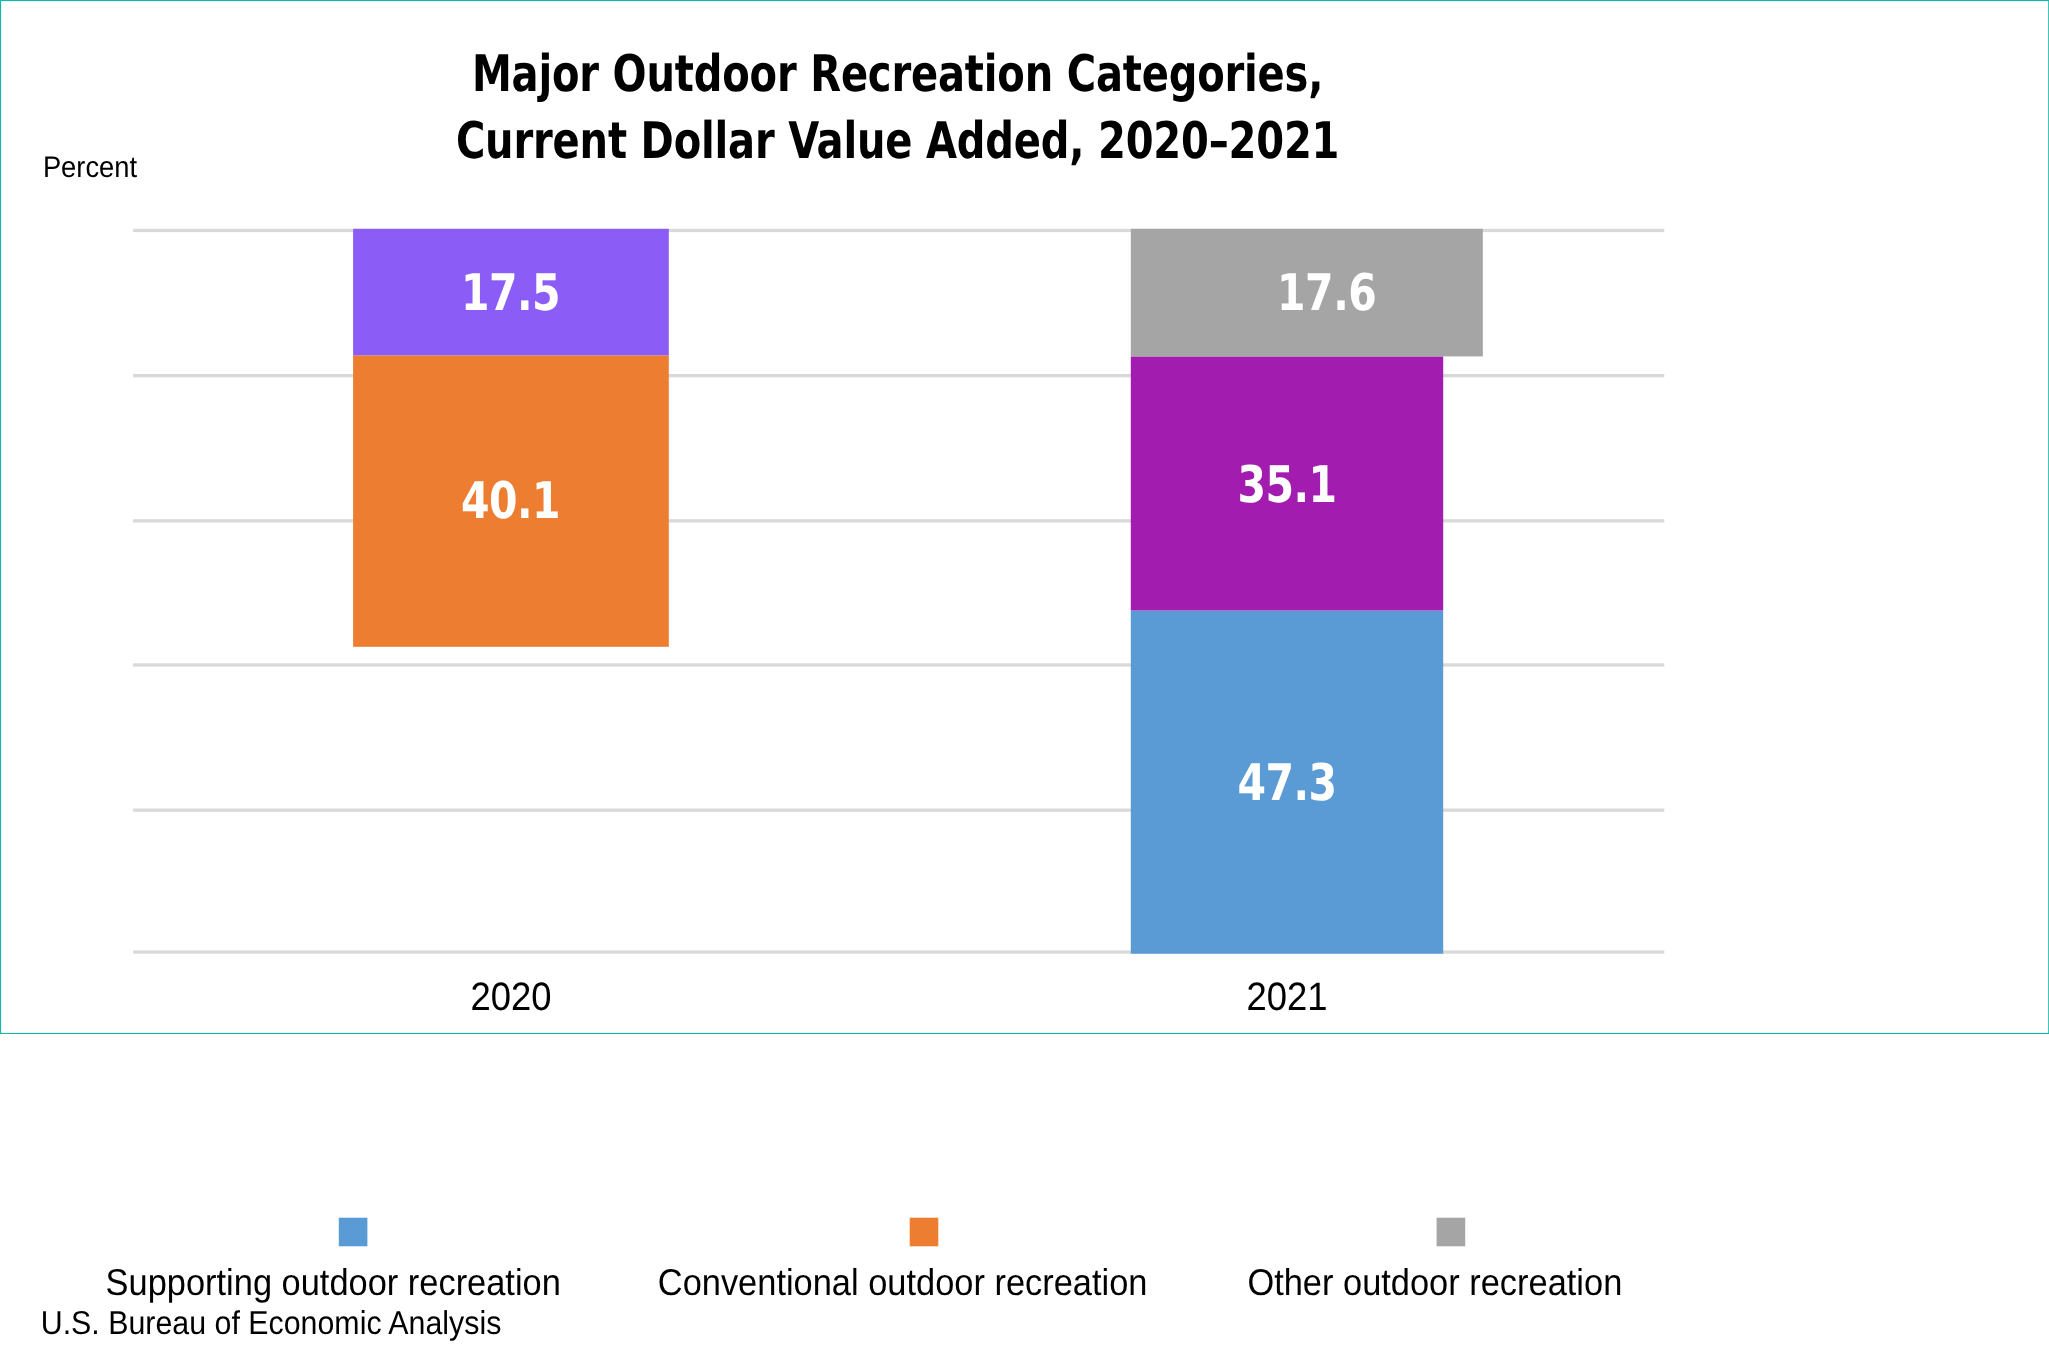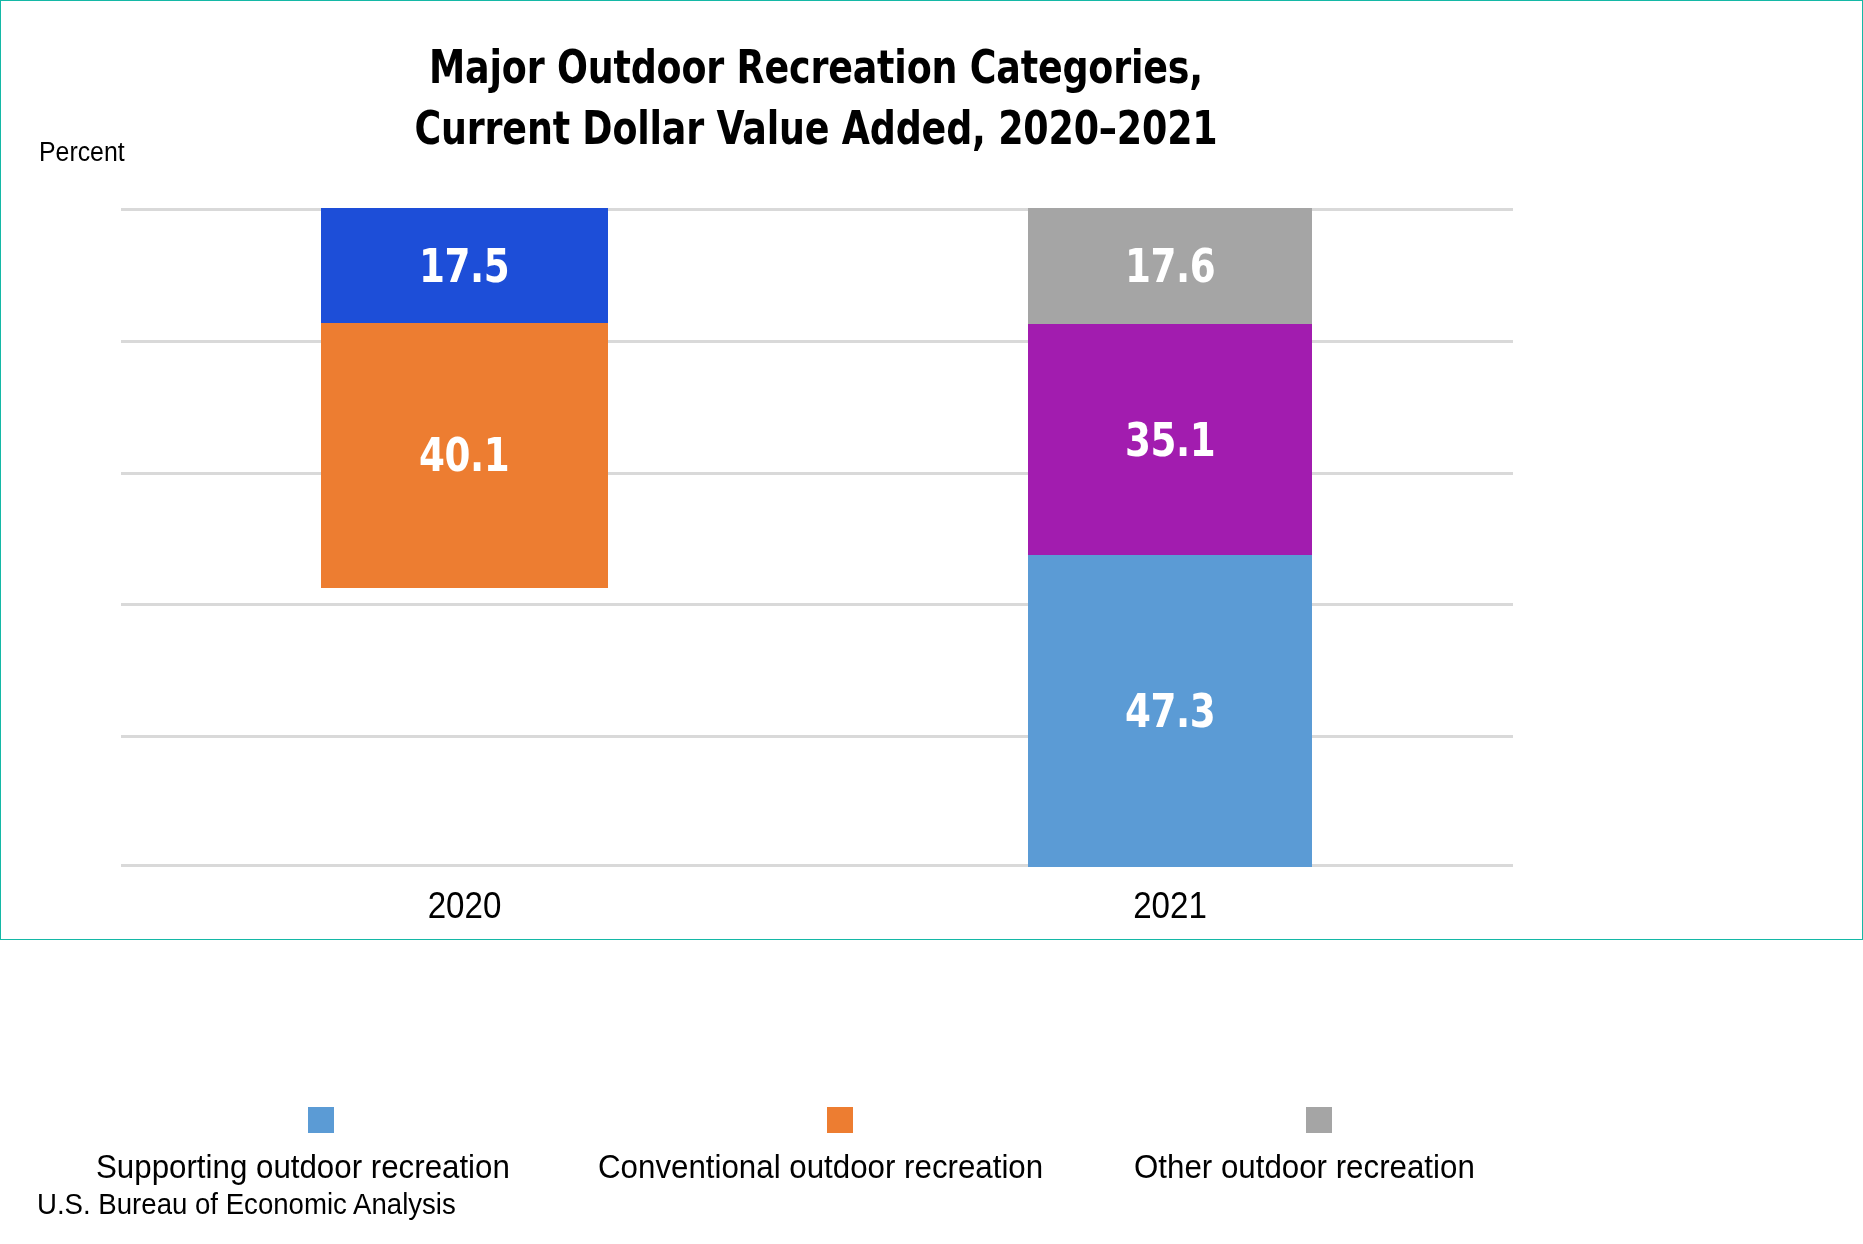--- a/index.html
+++ b/index.html
@@ -180,33 +180,33 @@
     <div class="gridline" style="top:131.8px;"></div>
     <div class="gridline" style="top:263.6px;"></div>
     <div class="gridline" style="top:395.4px;"></div>
     <div class="gridline" style="top:527.2px;"></div>
     <div class="gridline" style="top:656px;"></div>
 
     <div class="bar" style="left:200px; width:287px; height:659px;">
       <div class="seg" style="bottom:279.4px; height:264.3px; background:#ED7D31;justify-content:center;">
         <span class="seg-label">40.1</span>
       </div>
-      <div class="seg" style="bottom:543.7px; height:115.3px; background:#1d4ed8;">
+      <div class="seg" style="bottom:543.7px; height:115.3px; background:#8b5cf6;">
         <span class="seg-label">17.5</span>
       </div>
     </div>
 
     <div class="bar" style="left:907px; width:284px; height:659px;">
       <div class="seg" style="bottom:0; height:311.7px; background:#5B9BD5;">
         <span class="seg-label">47.3</span>
       </div>
       <div class="seg" style="bottom:311.7px; height:231.3px; background:#a21caf;">
         <span class="seg-label">35.1</span>
       </div>
-      <div class="seg" style="bottom:543px; height:116px; background:#A5A5A5;">
+      <div class="seg" style="bottom:543px; height:116px; background:#A5A5A5;padding-left:36px;">
         <span class="seg-label">17.6</span>
       </div>
     </div>
   </div>
 
   <div class="cat-label" style="left:320px; width:287px;">2020</div>
   <div class="cat-label" style="left:1027px; width:284px;">2021</div>
 
   <div id="legend">
     <div class="legend-item">

